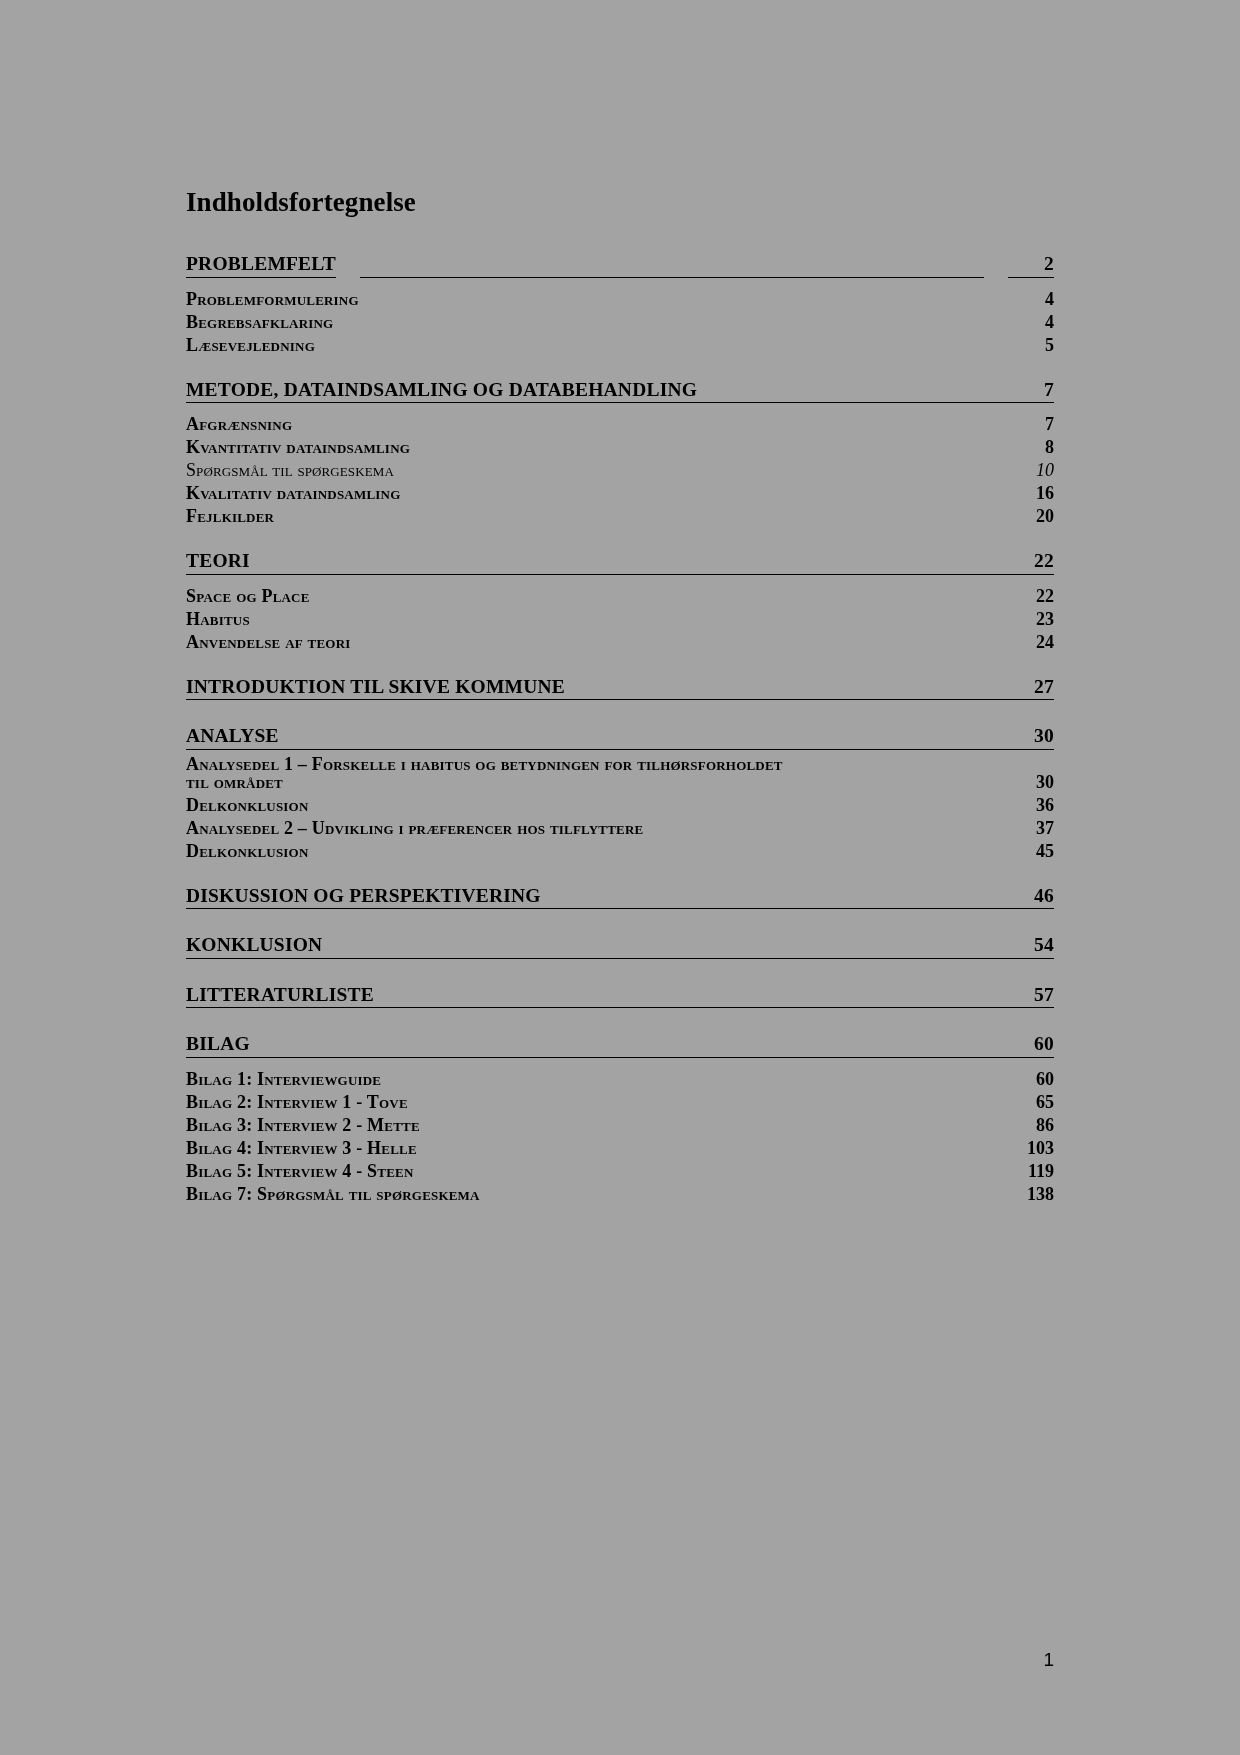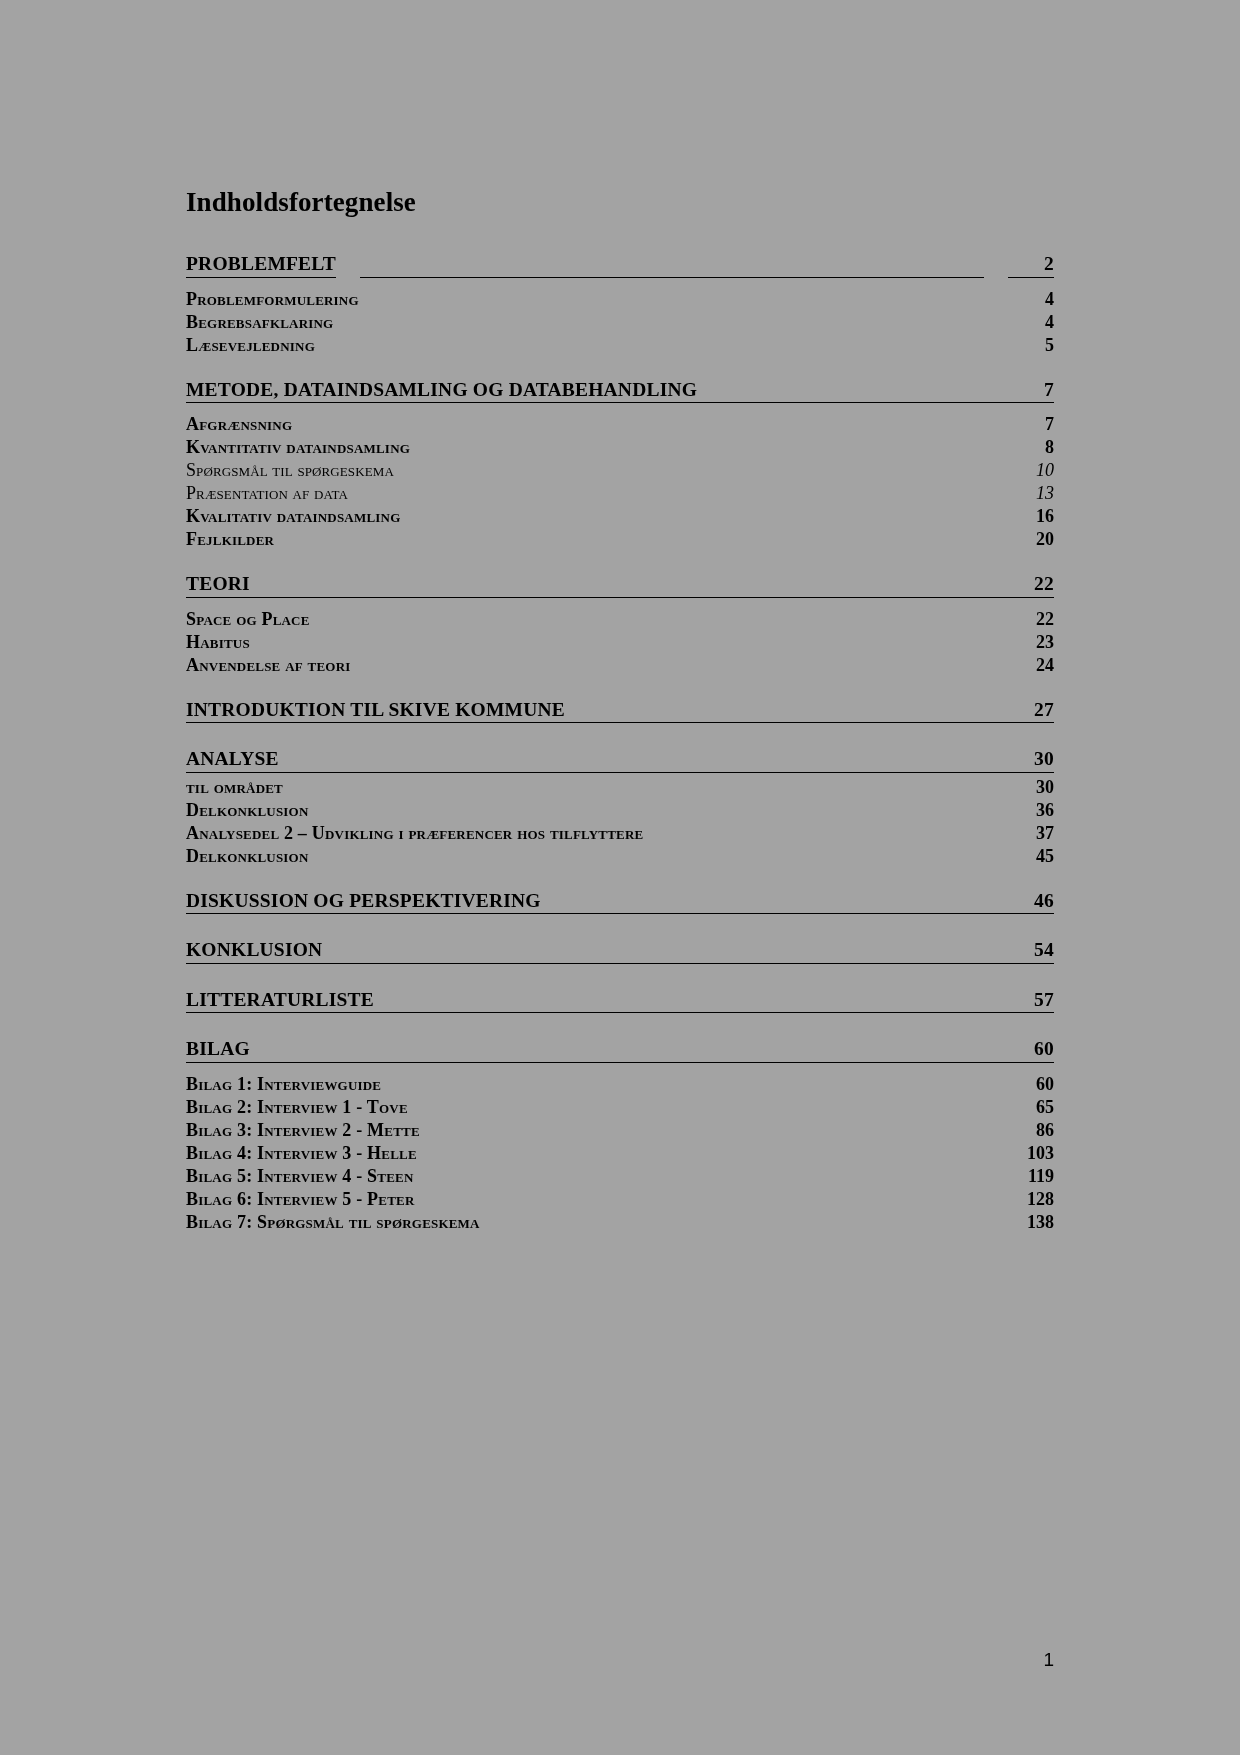--- a/index.html
+++ b/index.html
@@ -199,25 +199,20 @@
         <div class="toc-entry lvl2">
           <span class="toc-label">Kvantitativ dataindsamling</span>
           <span class="toc-dots"></span>
           <span class="toc-page">8</span>
         </div>
         <div class="toc-entry lvl3">
           <span class="toc-label">Spørgsmål til spørgeskema</span>
           <span class="toc-dots"></span>
           <span class="toc-page">10</span>
         </div>
-        <div class="toc-entry lvl3">
-          <span class="toc-label">Præsentation af data</span>
-          <span class="toc-dots"></span>
-          <span class="toc-page">13</span>
-        </div>
         <div class="toc-entry lvl2">
           <span class="toc-label">Kvalitativ dataindsamling</span>
           <span class="toc-dots"></span>
           <span class="toc-page">16</span>
         </div>
         <div class="toc-entry lvl2">
           <span class="toc-label">Fejlkilder</span>
           <span class="toc-dots"></span>
           <span class="toc-page">20</span>
         </div>
@@ -245,20 +240,21 @@
           <span class="toc-label">INTRODUKTION TIL SKIVE KOMMUNE</span>
           <span class="toc-dots"></span>
           <span class="toc-page">27</span>
         </div>
         <div class="toc-entry lvl1">
           <span class="toc-label">ANALYSE</span>
           <span class="toc-dots"></span>
           <span class="toc-page">30</span>
         </div>
         <div class="toc-entry lvl2 wrap">
+          <span class="first-line">Analysedel 1 – Forskelle i habitus og betydningen for tilhørsforholdet</span>
           <div class="wrap-inner">
             <span class="second-line">til området</span>
             <span class="toc-dots"></span>
             <span class="toc-page">30</span>
           </div>
         </div>
         <div class="toc-entry lvl2">
           <span class="toc-label">Delkonklusion</span>
           <span class="toc-dots"></span>
           <span class="toc-page">36</span>
@@ -312,25 +308,20 @@
           <span class="toc-label">Bilag 4: Interview 3 - Helle</span>
           <span class="toc-dots"></span>
           <span class="toc-page">103</span>
         </div>
         <div class="toc-entry lvl2">
           <span class="toc-label">Bilag 5: Interview 4 - Steen</span>
           <span class="toc-dots"></span>
           <span class="toc-page">119</span>
         </div>
         <div class="toc-entry lvl2">
-          <span class="toc-label">Bilag 6: Interview 5 - Peter</span>
-          <span class="toc-dots"></span>
-          <span class="toc-page">128</span>
-        </div>
-        <div class="toc-entry lvl2">
           <span class="toc-label">Bilag 7: Spørgsmål til spørgeskema</span>
           <span class="toc-dots"></span>
           <span class="toc-page">138</span>
         </div>
       </div>
 
   </div>
 
   <div class="footer-num">1</div>
 

